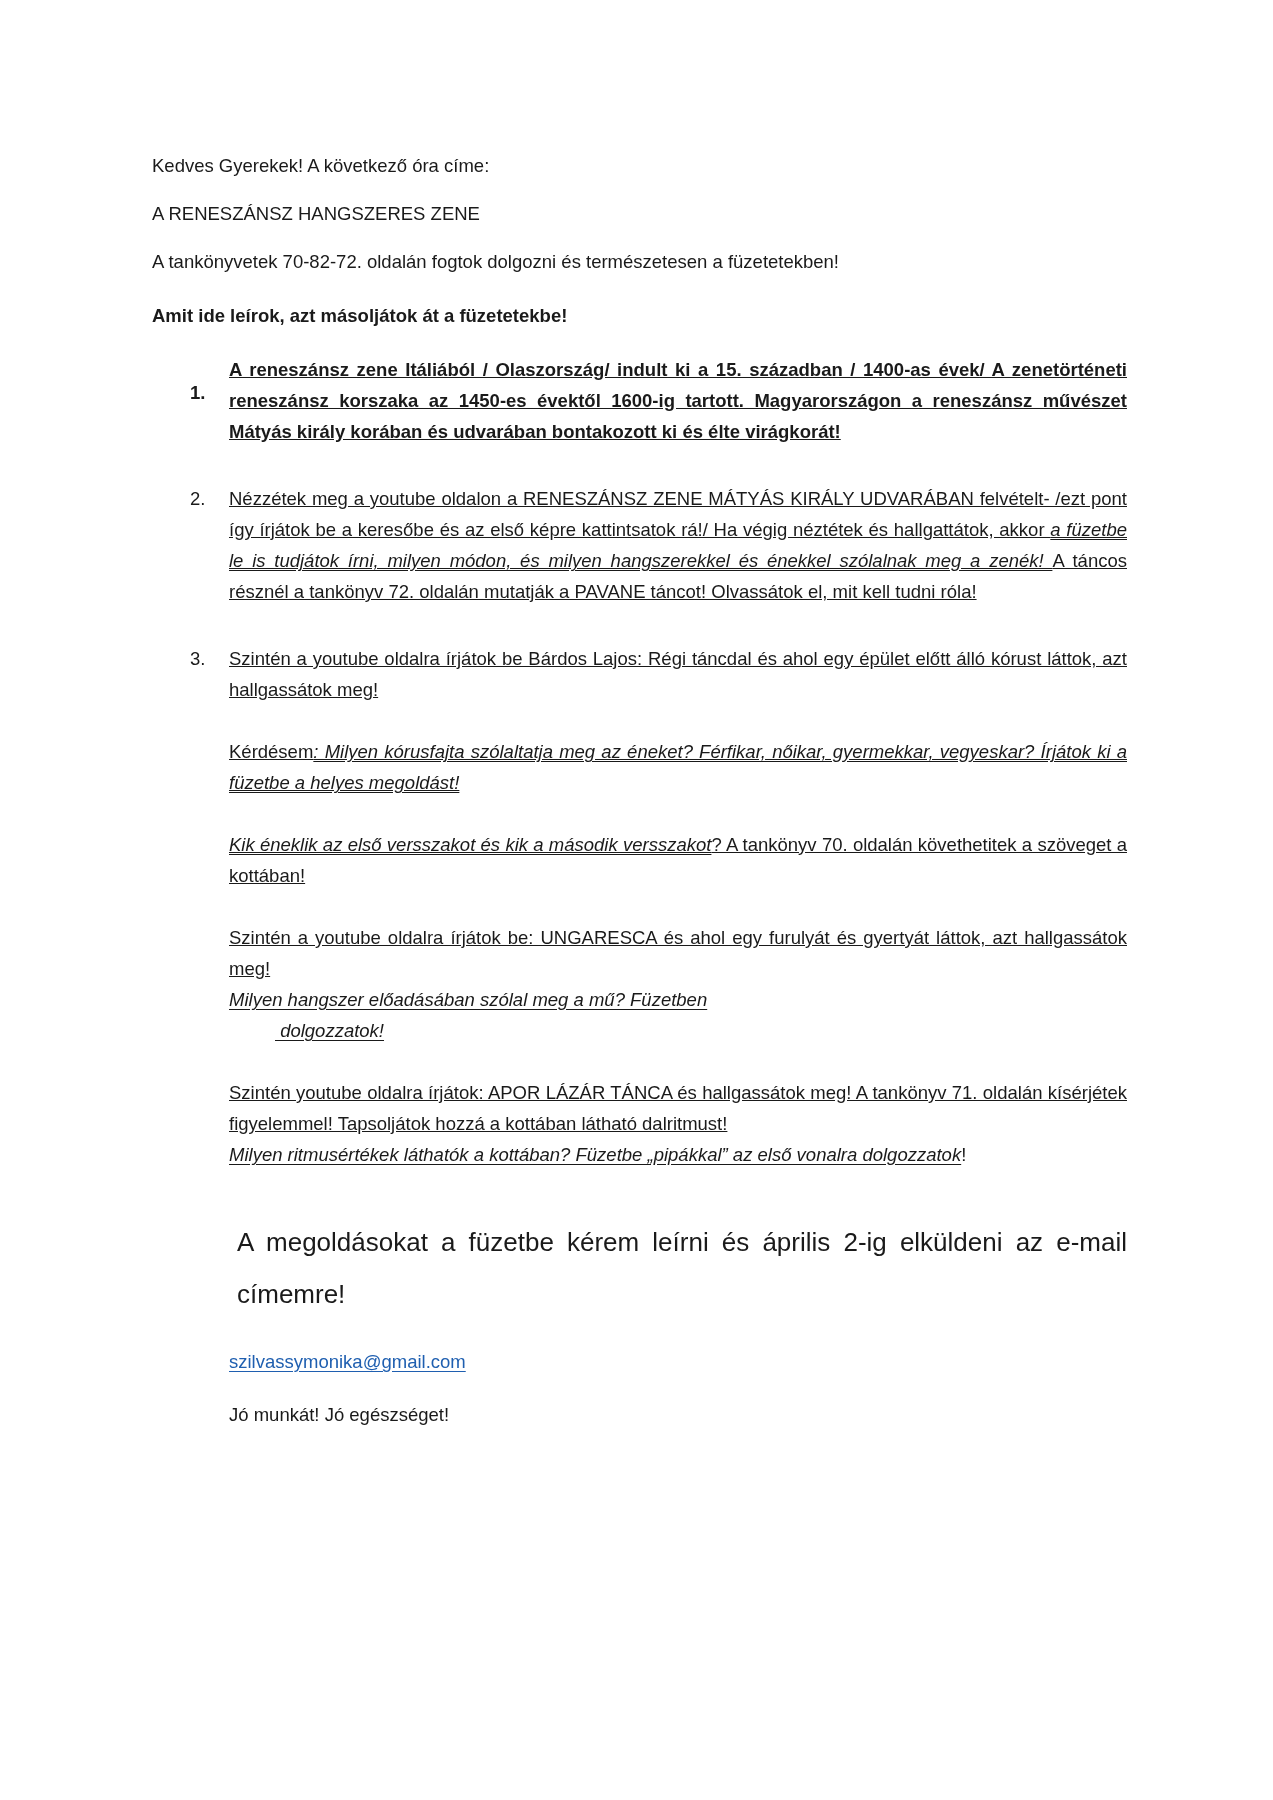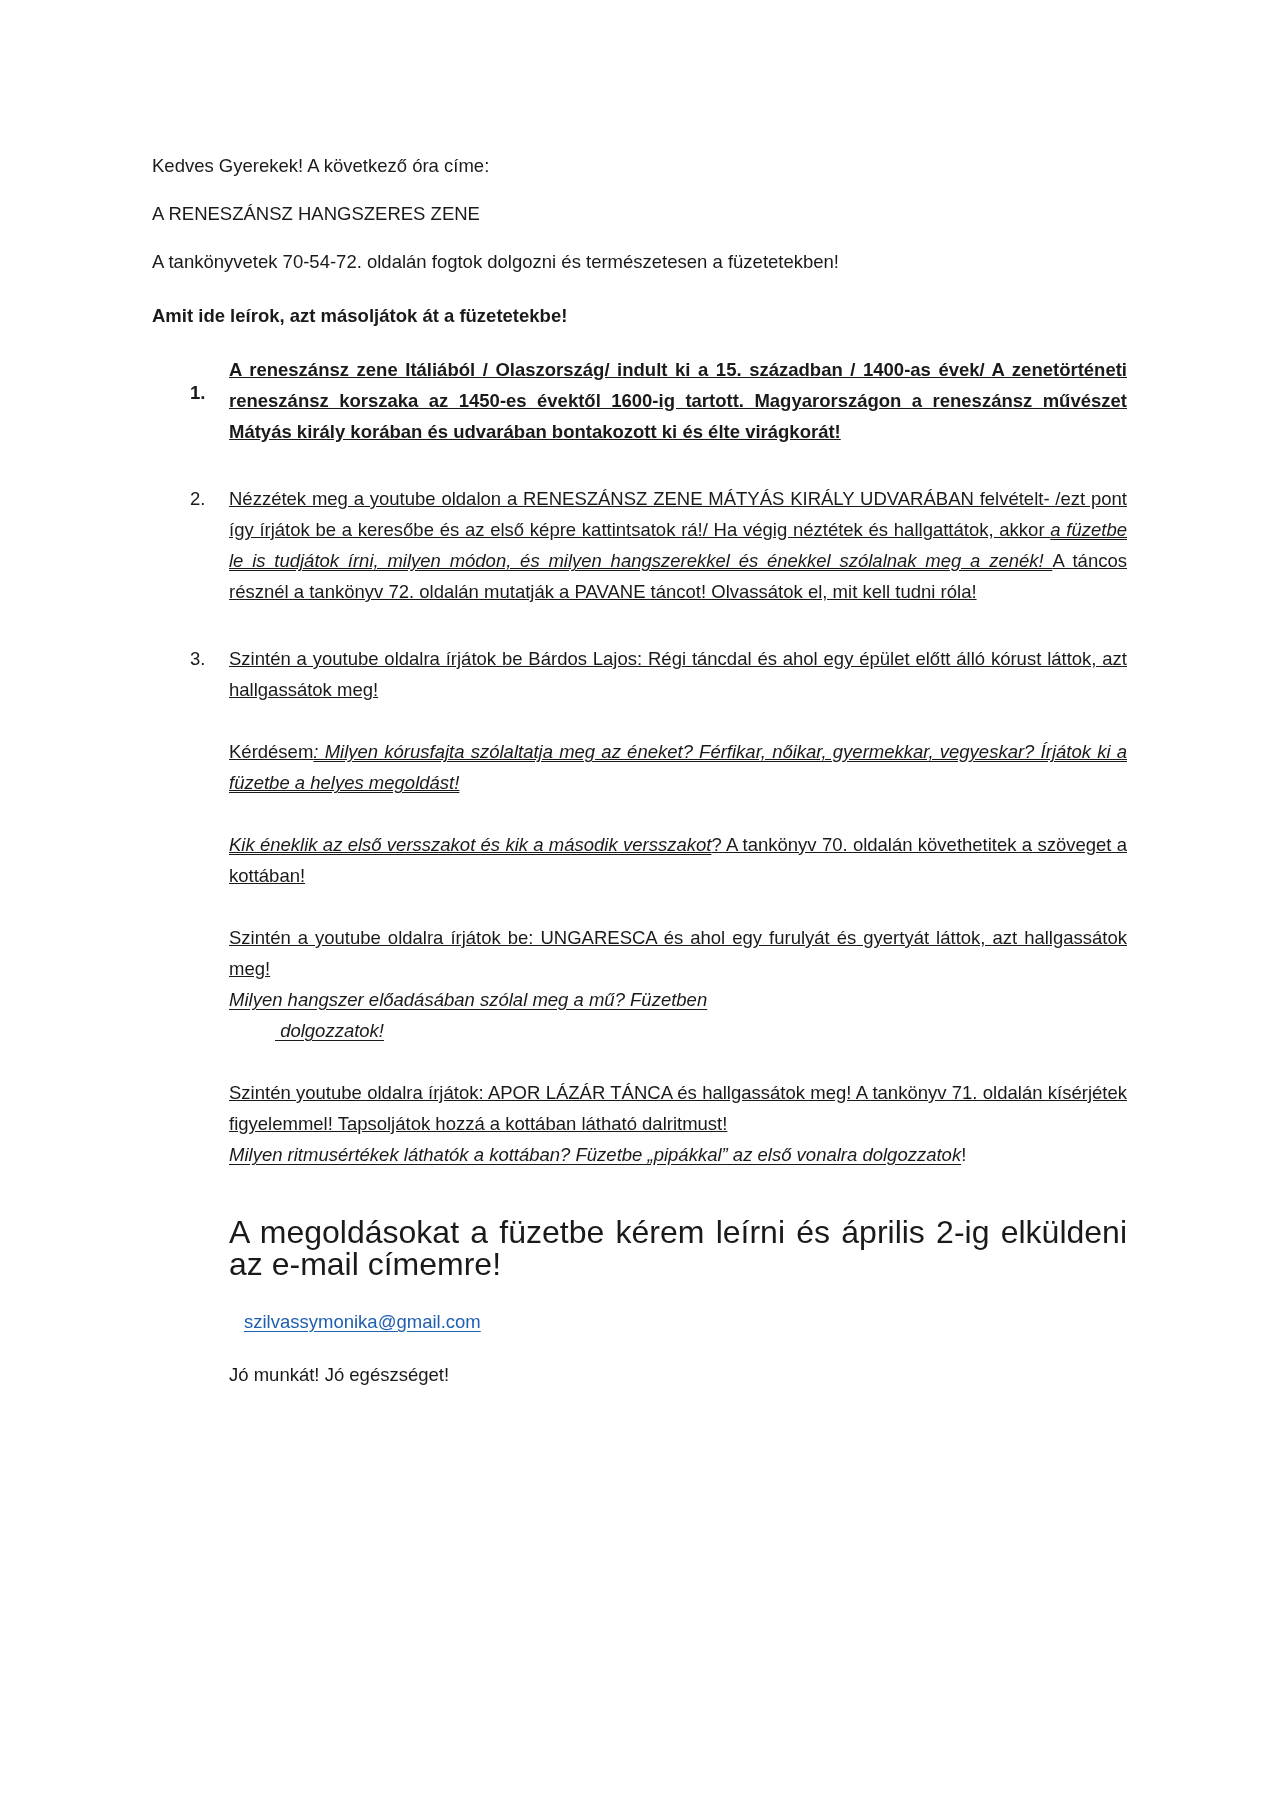--- a/index.html
+++ b/index.html
@@ -45,43 +45,43 @@
     .li .num {
       position: absolute;
       left: 38px;
       top: 0;
       line-height: 31px;
     }
     .justify-last-left { text-align: justify; text-align-last: left; text-decoration: underline; }
     .gap-1 { height: 31px; }
     .gap-2 { height: 36px; }
     .big {
-      font-size: 32px;
-      line-height: 32px;
+      font-size: 26px;
+      line-height: 52px;
       text-align: justify;
       text-align-last: left;
+      margin-left: 8px;
     }
     .link {
       color: #1f5fb0;
       text-decoration: underline;
       text-underline-offset: 3px;
-      margin-left: 15px;
     }
     .indent {
       padding-left: 77px;
     }
   </style>
 </head>
 <body>
 
 <div class="page">
 
   <p class="p intro-line">Kedves Gyerekek! A következő óra címe:</p>
   <p class="p intro-line">A RENESZÁNSZ HANGSZERES ZENE</p>
-  <p class="p intro-line">A tankönyvetek 70-54-72. oldalán fogtok dolgozni és természetesen a füzetetekben!</p>
+  <p class="p intro-line">A tankönyvetek 70-82-72. oldalán fogtok dolgozni és természetesen a füzetetekben!</p>
   <p class="p intro-line bold">Amit ide leírok, azt másoljátok át a füzetetekbe!</p>
 
   <div class="list">
 
     <div class="li">
       <span class="num bold">1.</span>
       <p class="p bold justify-last-left">A reneszánsz zene Itáliából / Olaszország/ indult ki a 15. században / 1400-as évek/ A zenetörténeti reneszánsz korszaka az 1450-es évektől 1600-ig tartott. Magyarországon a reneszánsz művészet Mátyás király korában és udvarában bontakozott ki és élte virágkorát!</p>
     </div>
 
     <div class="gap-2"></div>

